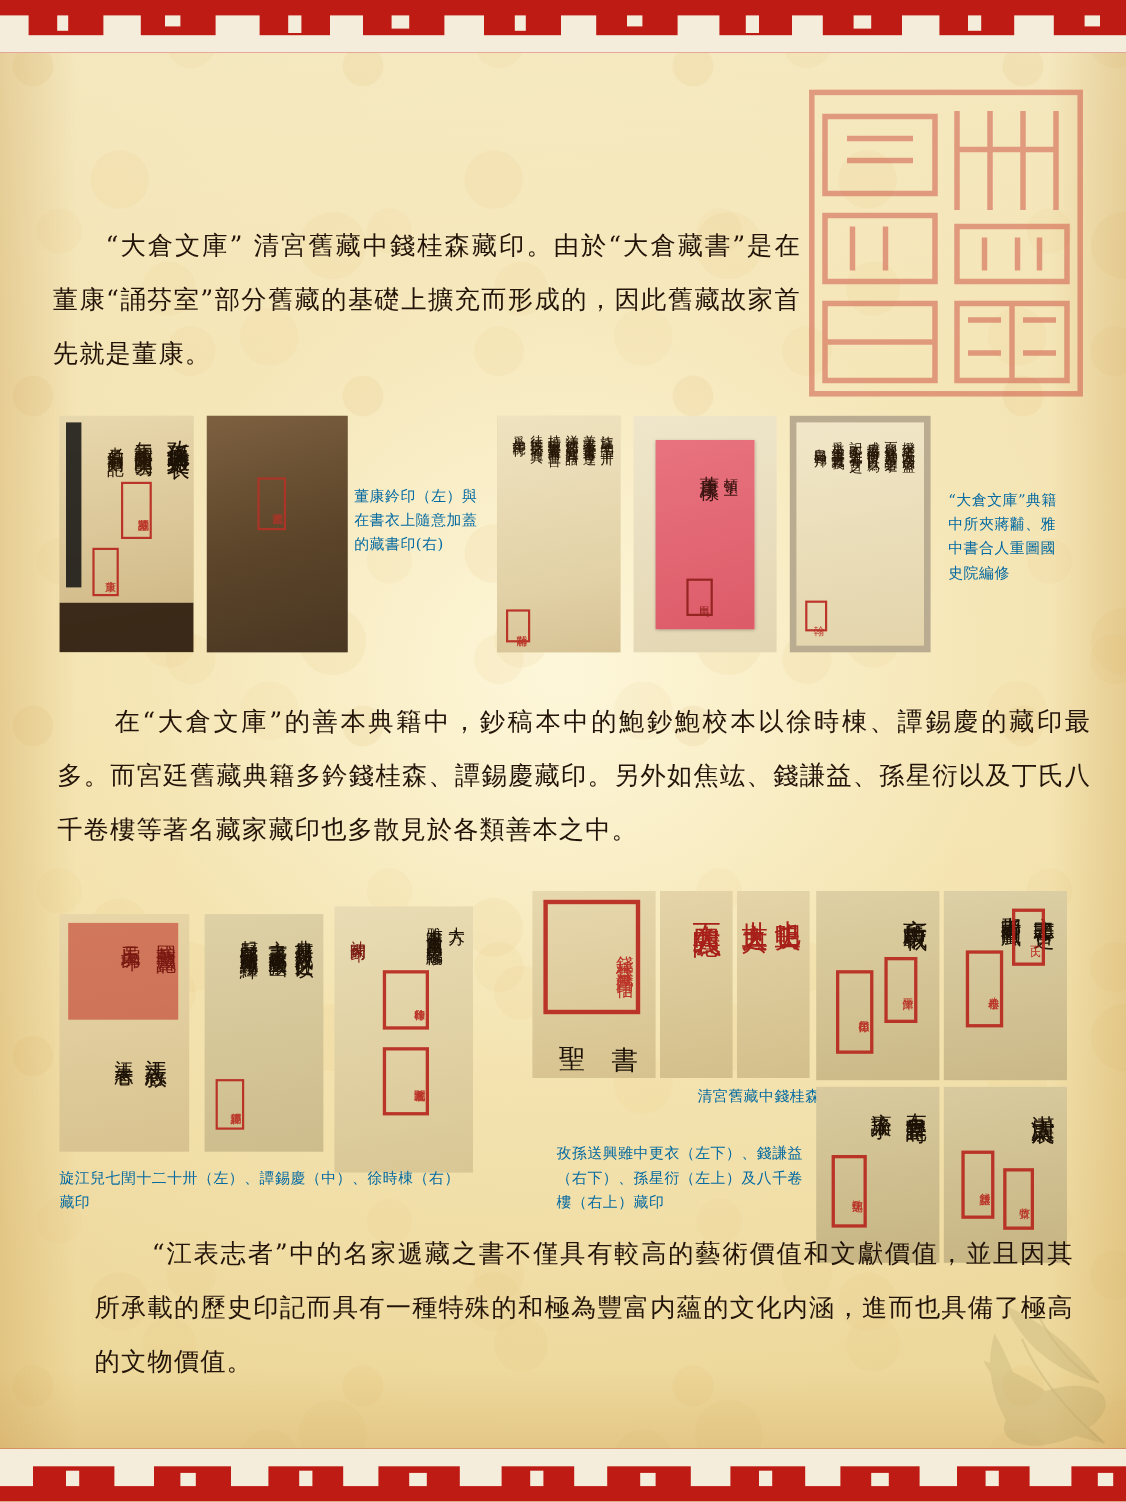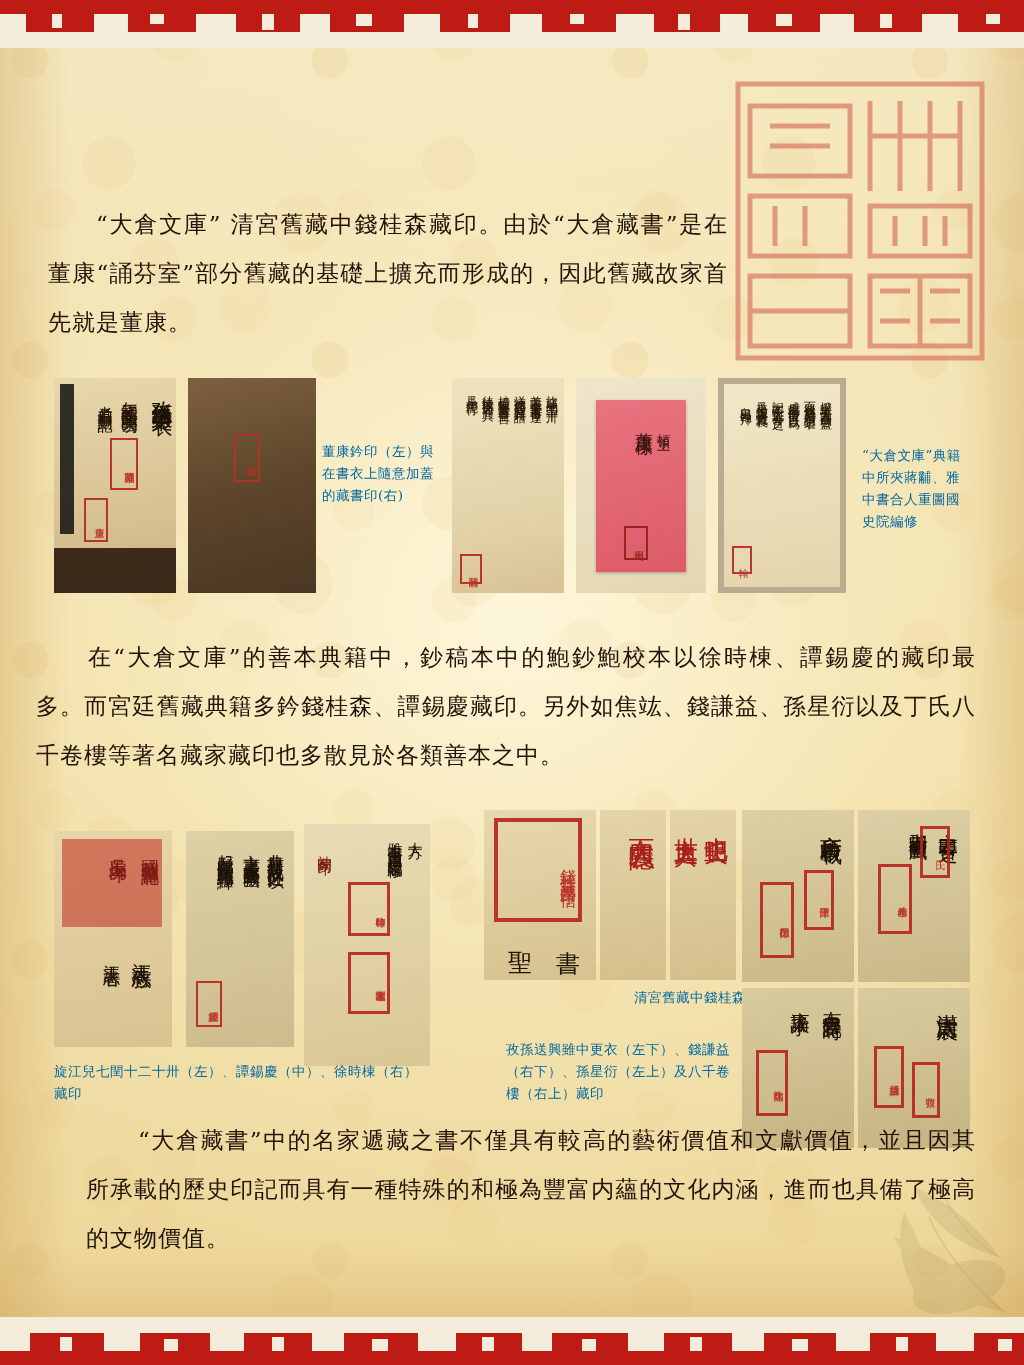--- a/index.html
+++ b/index.html
@@ -72,21 +72,21 @@
     position:absolute; right:34px; top:28px; width:260px; height:290px;
     opacity:.55; pointer-events:none;
   }
 
   p.para {
     position:absolute; margin:0;
     font-size:23px; line-height:49px; color:#231409;
     letter-spacing:1px; text-align:justify;
   }
   #para1 { left:48px; top:152px; width:680px; text-indent:48px; }
-  #para2 { left:36px; top:585px; width:940px; text-indent:52px; }
+  #para2 { left:52px; top:585px; width:940px; text-indent:52px; }
   #para3 { left:86px; top:1068px; width:890px; text-indent:52px; }
 
   
   .plate { position:absolute; overflow:hidden; background:#cfc2a3; }
   .plate .tex { position:absolute; inset:0; }
   .cap {
     position:absolute; font-size:13.5px; line-height:22px; color:#0369a1;
     letter-spacing:.5px;
   }
 
@@ -326,15 +326,15 @@
       <path d="M245 150 C205 140 175 115 160 80 C195 95 225 120 245 150 Z"></path>
       <path d="M175 205 C150 175 140 140 150 105 C170 140 180 175 175 205 Z"></path>
       <ellipse cx="205" cy="180" rx="48" ry="24" transform="rotate(-18 205 180)"></ellipse>
     </g>
     <g stroke="#8d7c45" stroke-width="2" fill="none" opacity=".5">
       <path d="M250 205 C215 175 190 145 175 110"></path>
       <path d="M245 150 C220 135 200 110 188 85"></path>
     </g>
   </svg>
 
-  <p class="para" id="para3">“大倉藏書”中的名家遞藏之書不僅具有較高的藝術價值和文獻價值，並且因其所承載的歷史印記而具有一種特殊的和極為豐富内蘊的文化内涵，進而也具備了極高的文物價值。</p>
+  <p class="para" id="para3">“江表志者”中的名家遞藏之書不僅具有較高的藝術價值和文獻價值，並且因其所承載的歷史印記而具有一種特殊的和極為豐富内蘊的文化内涵，進而也具備了極高的文物價值。</p>
 
 </div>
 
 </body></html>

